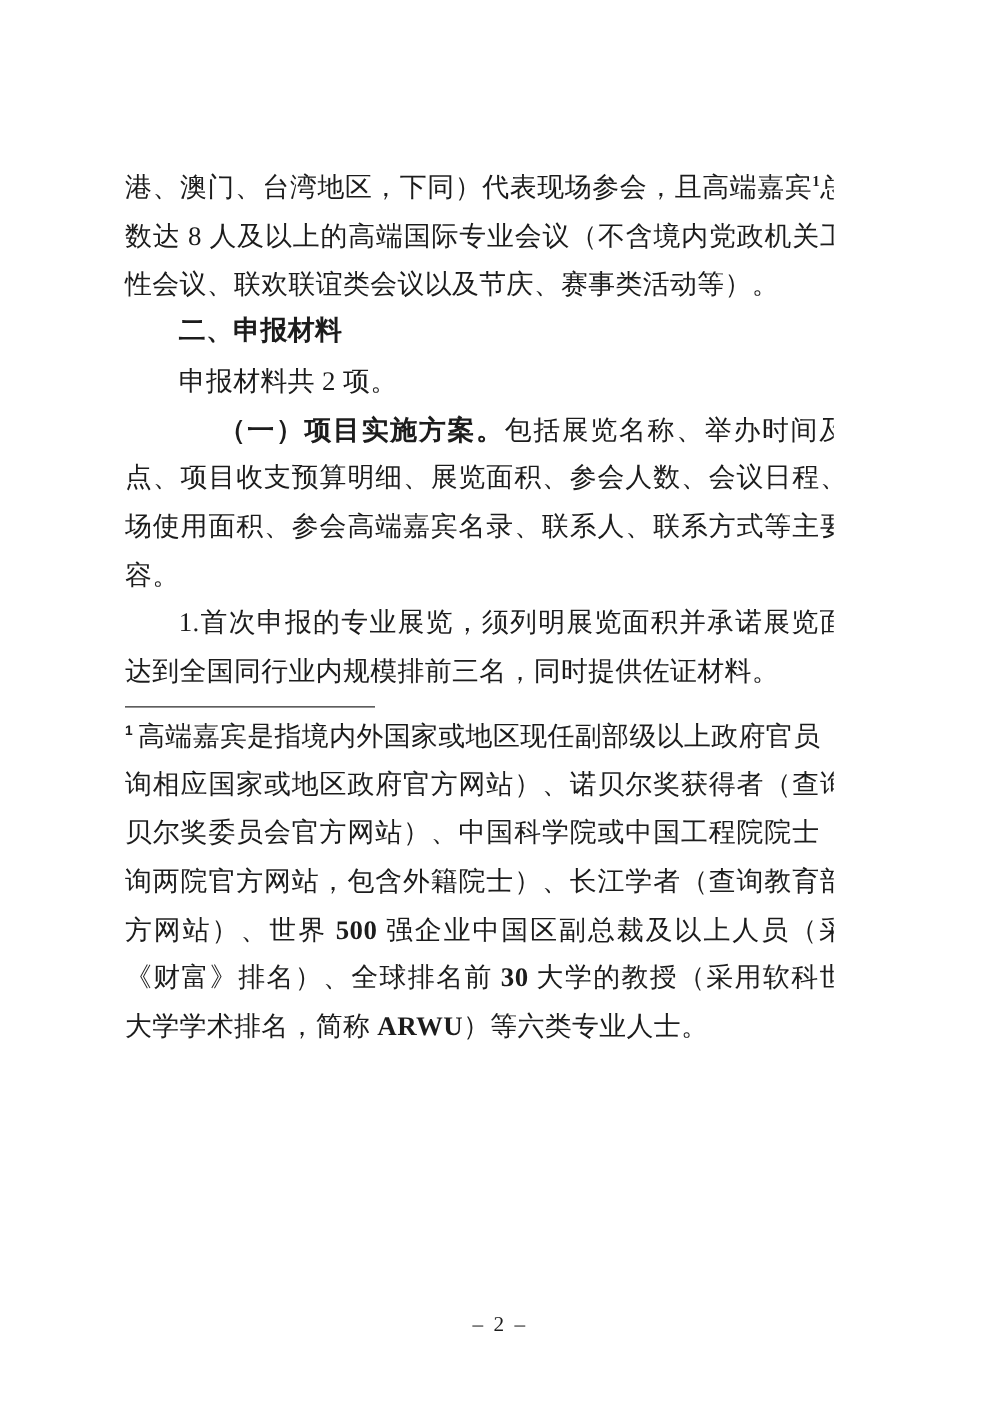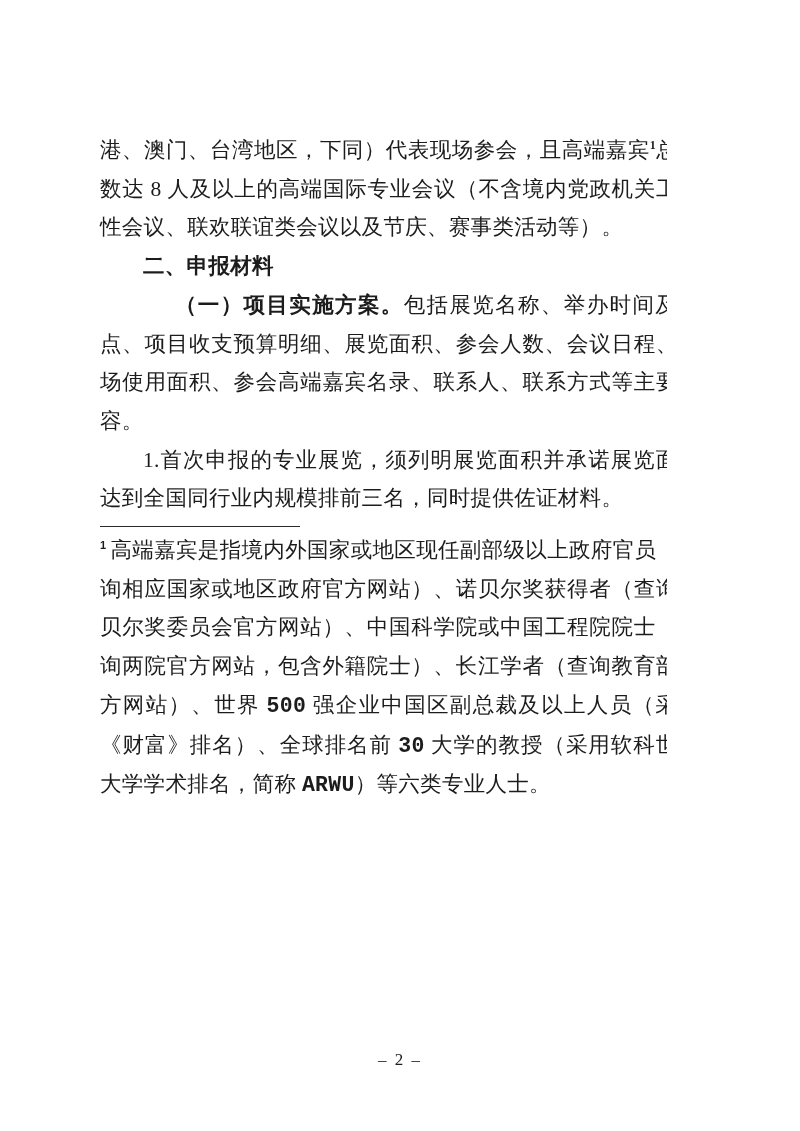--- a/index.html
+++ b/index.html
@@ -27,21 +27,21 @@
     margin: 0;
     font-size: 21.5px;
     line-height: 38.7px;
     text-align: justify;
     letter-spacing: 0.3px;
   }
   .indent {
     text-indent: 43px;
   }
   .section-heading {
-    font-family: Liberation Sans, sans-serif;
+    font-family: Liberation Mono, monospace;
     font-weight: bold;
     letter-spacing: 0.5px;
   }
   .lead {
     font-weight: bold;
     margin-left: 32px;
   }
   sup.fnref {
     font-size: 12px;
     font-weight: bold;
@@ -62,21 +62,21 @@
   }
   .footnote .fn-marker {
     font-family: "Liberation Sans", "DejaVu Sans", sans-serif;
     font-weight: bold;
     font-size: 11px;
     vertical-align: super;
     line-height: 0;
     margin-right: 4px;
   }
   .footnote .fn-bold {
-    font-family: Liberation Mono, monospace;
+    font-family: Liberation Serif, serif;
     font-weight: bold;
   }
   .page-footer {
     position: absolute;
     top: 1048px;
     left: 0;
     width: 800px;
     text-align: center;
     font-size: 17px;
     line-height: 24px;
@@ -88,20 +88,21 @@
 <body>
 
 <div class="page">
   <div class="content">
 
     <p><span>港、澳门、台湾地区，下同）代表现场参会，且高端嘉宾</span><sup class="fnref">1</sup><span>总人数达 8 人及以上的高端国际专业会议（不含境内党政机关工作性会议、联欢联谊类会议以及节庆、赛事类活动等）。</span></p>
 
 
     <p class="indent section-heading">二、申报材料</p>
 
+    <p class="indent">申报材料共 2 项。</p>
 
     <p class="indent"><span class="lead">（一）项目实施方案。</span><span>包括展览名称、举办时间及地点、项目收支预算明细、展览面积、参会人数、会议日程、会场使用面积、参会高端嘉宾名录、联系人、联系方式等主要内容。</span></p>
 
 
     <p class="indent">1.首次申报的专业展览，须列明展览面积并承诺展览面积达到全国同行业内规模排前三名，同时提供佐证材料。</p>
 
 
 
     <hr class="footnote-sep">
 

